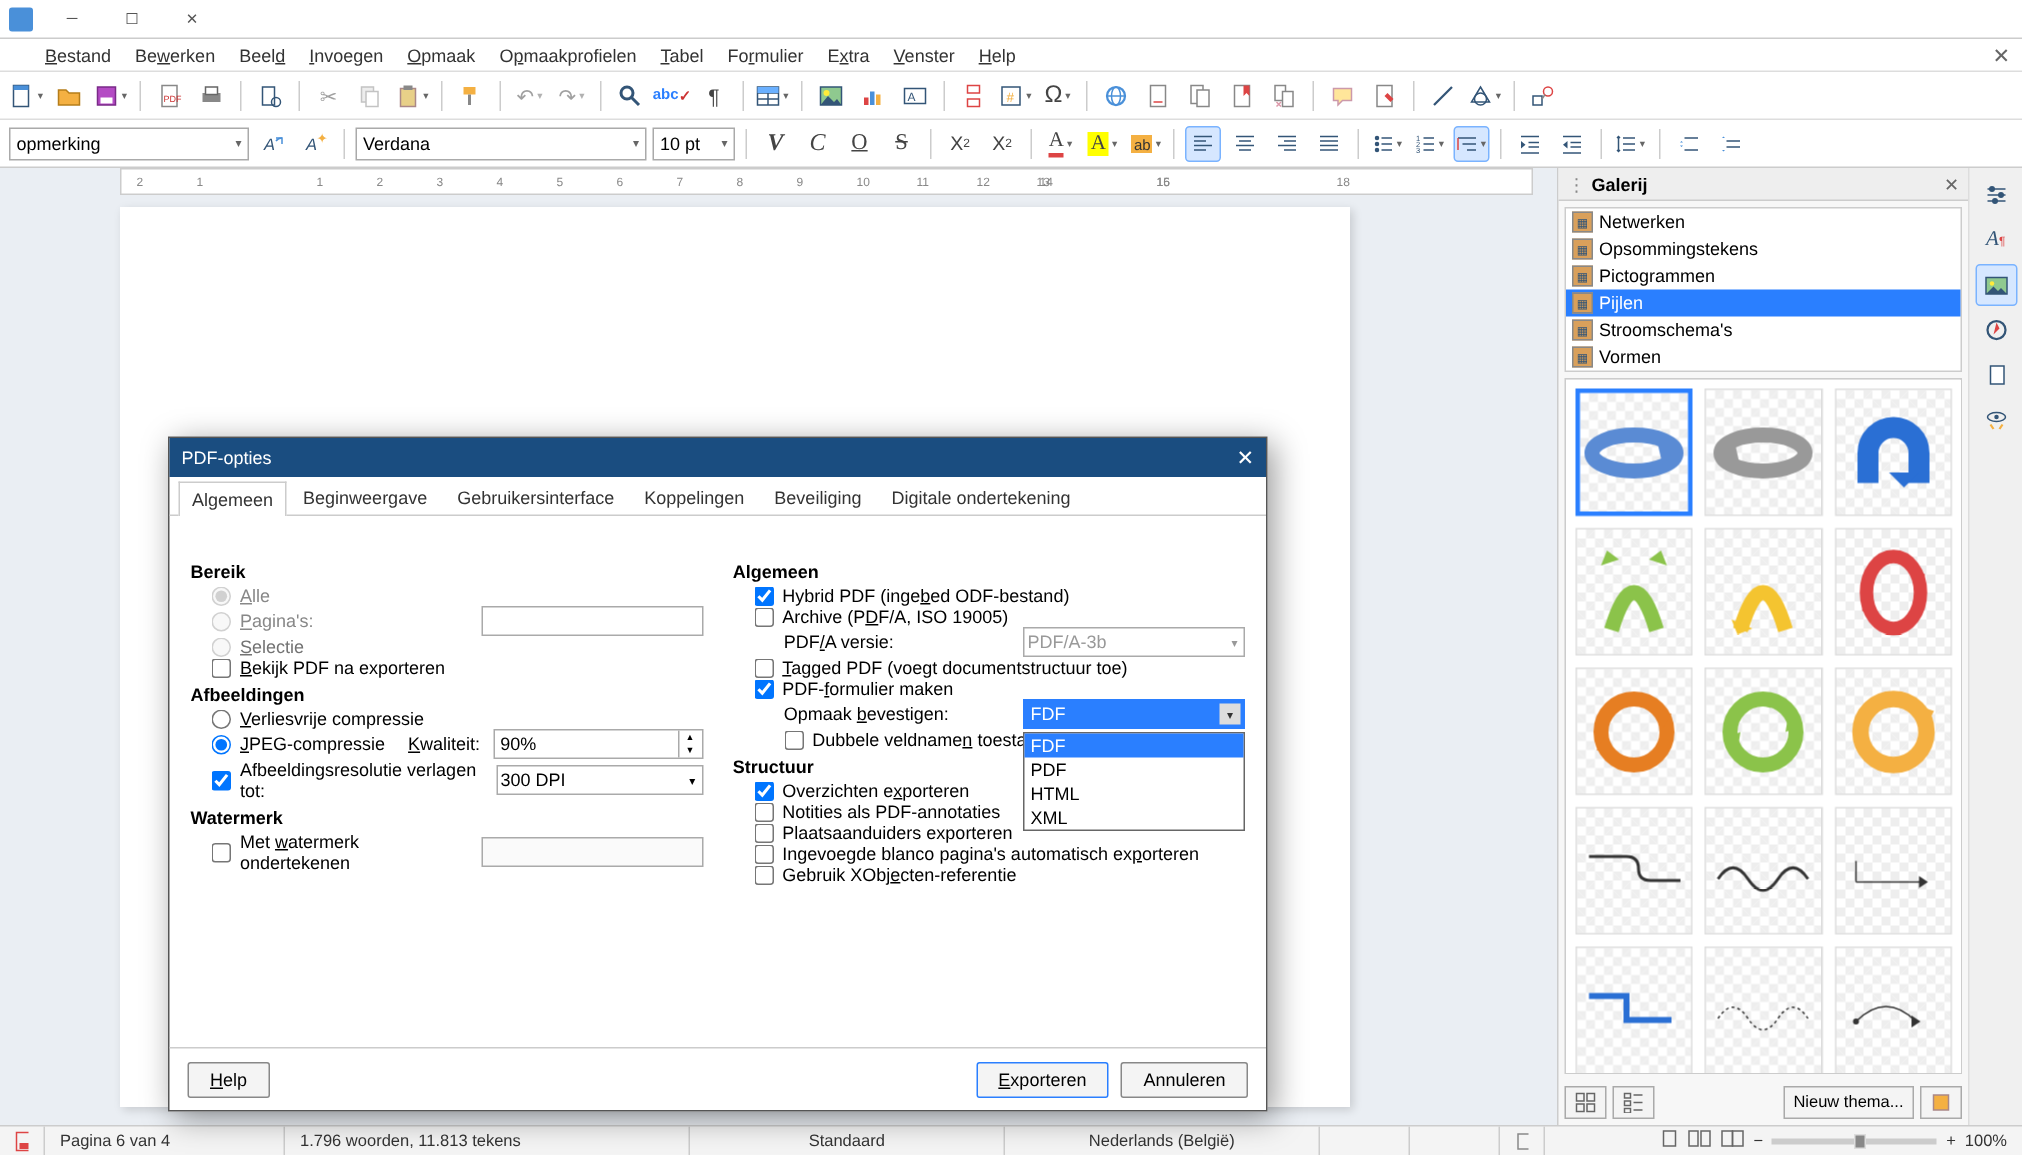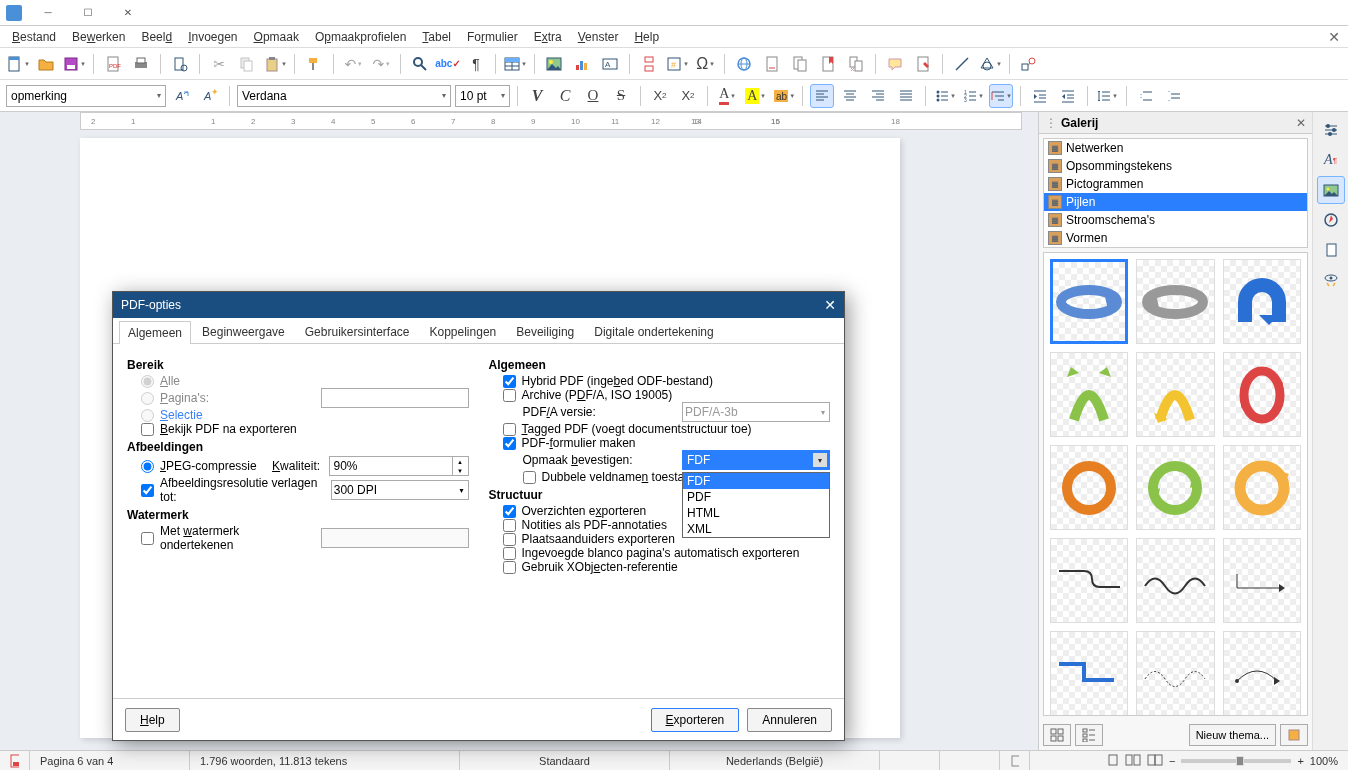--- a/index.html
+++ b/index.html
@@ -6,37 +6,37 @@
   body { width: 1348px; height: 770px; background: #f0f0f0; overflow: hidden; position: relative; }
   
   
   .titlebar { height: 26px; background: #fff; display: flex; align-items: center; border-bottom: 1px solid #ccc; font-size: 12px; }
   .titlebar .doc-icon { width: 16px; height: 16px; margin: 0 6px; background: #4a90d9; border-radius: 2px; display:inline-block;}
   .titlebar .title-text { flex: 1; color: #333; }
   .winbtns { display: flex; }
   .winbtn { width: 40px; height: 26px; display:flex; align-items:center; justify-content:center; color:#555; font-size:10px;}
   
   
-  .menubar { height: 22px; background: #fff; display: flex; align-items: center; padding-left: 4px; font-size: 12px; border-bottom: 1px solid #ddd; position:relative;}
+  .menubar { height: 22px; background: #fff; display: flex; align-items: center; padding-left: 22px; font-size: 12px; border-bottom: 1px solid #ddd; position:relative;}
   .menubar .item { padding: 2px 8px; color: #333; }
   .menubar .item u { text-decoration: underline; }
   .menubar .close-panel { position:absolute; right:8px; font-size:14px; color:#666;}
   
   
   .toolbar { height: 32px; background: #fff; display: flex; align-items: center; padding: 0 6px; gap: 4px; border-bottom: 1px solid #ddd;}
   .tbtn { width: 24px; height: 24px; display:flex; align-items:center; justify-content:center; font-size:14px; color:#444; border:1px solid transparent; border-radius:3px;}
   .tbtn.caret::after{content:"▾"; font-size:7px; margin-left:2px; color:#666;}
   .sep { width:1px; height:20px; background:#ccc; margin:0 3px;}
   .tbtn.active{background:#d6e7ff; border-color:#7ab3ff;}
   
   .fmt-toolbar { height: 32px; background:#fff; display:flex; align-items:center; padding:0 6px; gap:4px; border-bottom:1px solid #ccc;}
   .combo { height:22px; border:1px solid #aaa; background:#fff; font-size:12px; padding:0 4px; display:flex; align-items:center; position:relative;}
   .combo .caret{position:absolute; right:4px; font-size:8px; color:#666;}
   .combo.para{width:160px;}
-  .combo.font{width:214px;}
+  .combo.font{width:194px;}
   .combo.size{width:55px;}
   
   
   .workspace { display: flex; height: calc(770px - 26px - 22px - 32px - 32px - 20px); position:relative;}
   .doc-area { flex:1; background:#eaeef3; position:relative; overflow:hidden;}
   .ruler-h{height:18px; background:#fff; margin:0 16px 0 80px; border:1px solid #ccc; font-size:8px; display:flex; align-items:center; position:relative;}
   .ruler-h .tick{position:absolute; color:#888;}
   .page{position:absolute; left:80px; top:26px; width:820px; height:600px; background:#fff; box-shadow:2px 2px 6px rgba(0,0,0,.15);}
   .comment-hl{position:absolute; left:180px; top:275px; width:600px; height:15px; background:#ffff9a; font-family:"Courier New",monospace; font-size:12px; color:#5b7c5b; padding-left:4px;}
   
@@ -60,21 +60,21 @@
   .side-icons .sicon.active{background:#d6e7ff; border-color:#7ab3ff;}
   
   
   .dialog{position:absolute; left:112px; top:291px; width:733px; height:450px; background:#fff; border:1px solid #555; box-shadow:4px 4px 20px rgba(0,0,0,.4); z-index:100; display:flex; flex-direction:column;}
   .dlg-title{height:26px; background:#1a4d80; color:#fff; font-size:12px; display:flex; align-items:center; padding:0 8px;}
   .dlg-title .x{margin-left:auto; font-size:14px;}
   .dlg-tabs{height:26px; display:flex; align-items:flex-end; padding:0 6px; border-bottom:1px solid #ccc; font-size:12px; gap:2px;}
   .dlg-tab{padding:4px 8px; border:1px solid transparent; border-bottom:none; color:#333;}
   .dlg-tab.active{border-color:#ccc; background:#fff; position:relative; top:1px;}
   .dlg-body{flex:1; display:flex; padding:10px 14px; font-size:12px; gap:20px; position:relative;}
-  .col{flex:1; display:flex; flex-direction:column; gap:0;}
+  .col{flex:1; display:flex; flex-direction:column; gap:0;margin-top:16px;}
   .grp-title{font-weight:bold; margin-bottom:2px; margin-top:4px;}
   .row{display:flex; align-items:center; gap:6px; padding-left:14px;}
   .row input[type=text]{border:1px solid #aaa; height:20px; padding:0 4px; font-size:12px;}
   .row .spin{width:140px; border:1px solid #aaa; height:20px; display:flex; align-items:center; padding:0 4px; position:relative;}
   .row .spin .arrows{position:absolute; right:0; top:0; width:16px; height:100%; display:flex; flex-direction:column; border-left:1px solid #aaa;}
   .row .spin .arrows div{flex:1; font-size:6px; display:flex; align-items:center; justify-content:center;}
   .row select,.row .combosel{width:148px; height:20px; border:1px solid #aaa; font-size:12px; padding:0 2px; background:#fff;}
   .row label u{text-decoration:underline;}
   .chk{width:13px; height:13px;}
   .radio{width:13px; height:13px;}
@@ -711,28 +711,32 @@
           <input type="radio" class="radio" checked="" disabled="" style="">
           <label style="color:#888"><u>A</u>lle</label>
         </div>
       <div class="row">
           <input type="radio" class="radio" disabled="" style="">
           <label style="color:#888"><u>P</u>agina's:</label>
           <input type="text" style="width: 148px; margin-left: auto;">
         </div>
       <div class="row">
           <input type="radio" class="radio" disabled="" style="">
-          <label style="color:#3b82f6"><u>S</u>electie</label>
+          <label style="color:#737373"><u>S</u>electie</label>
         </div>
       <div class="row" style="padding-left:14px">
           <input type="checkbox" class="chk" style="">
           <label><u>B</u>ekijk PDF na exporteren</label>
         </div>
 
       <div class="grp-title">Afbeeldingen</div>
+      <div class="row">
+          <input type="radio" class="radio" style="">
+          <label><u>V</u>erliesvrije compressie</label>
+        </div>
       <div class="row"><input type="radio" class="radio" checked="" style=""><label><u>J</u>PEG-compressie</label>&nbsp;<label><u>K</u>waliteit:</label>
         <div class="spin" style="margin-left:auto">
             <span>90%</span>
             <div class="arrows">
               <div>▲</div>
               <div>▼</div>
             </div>
           </div>
       </div>
       <div class="row">

